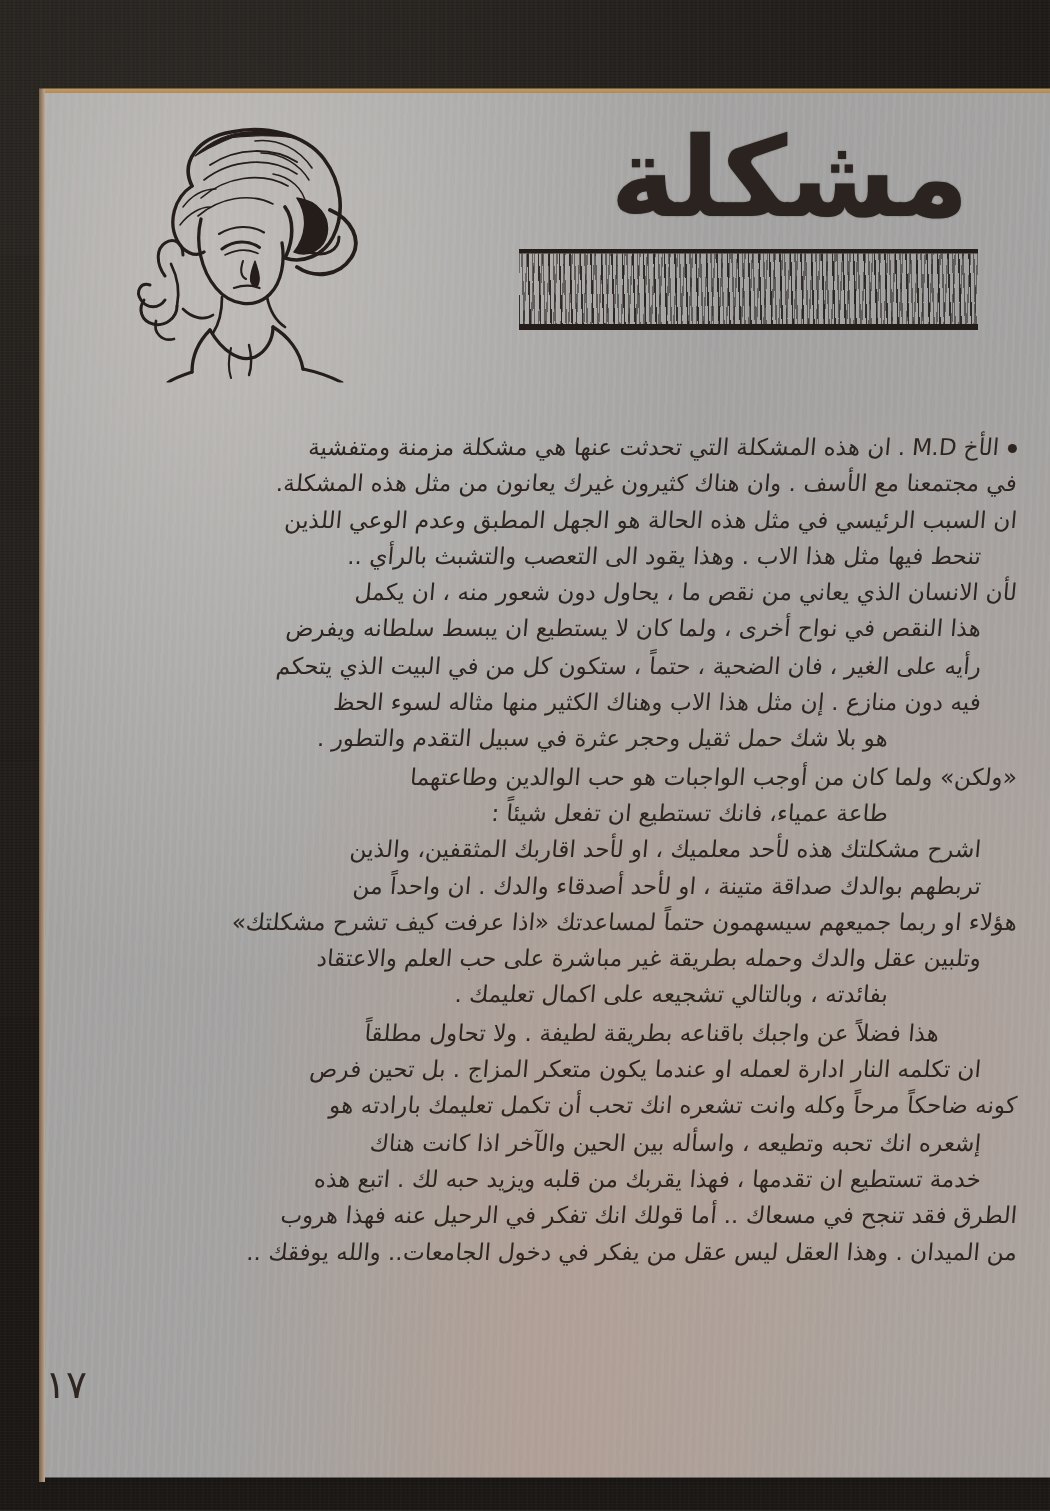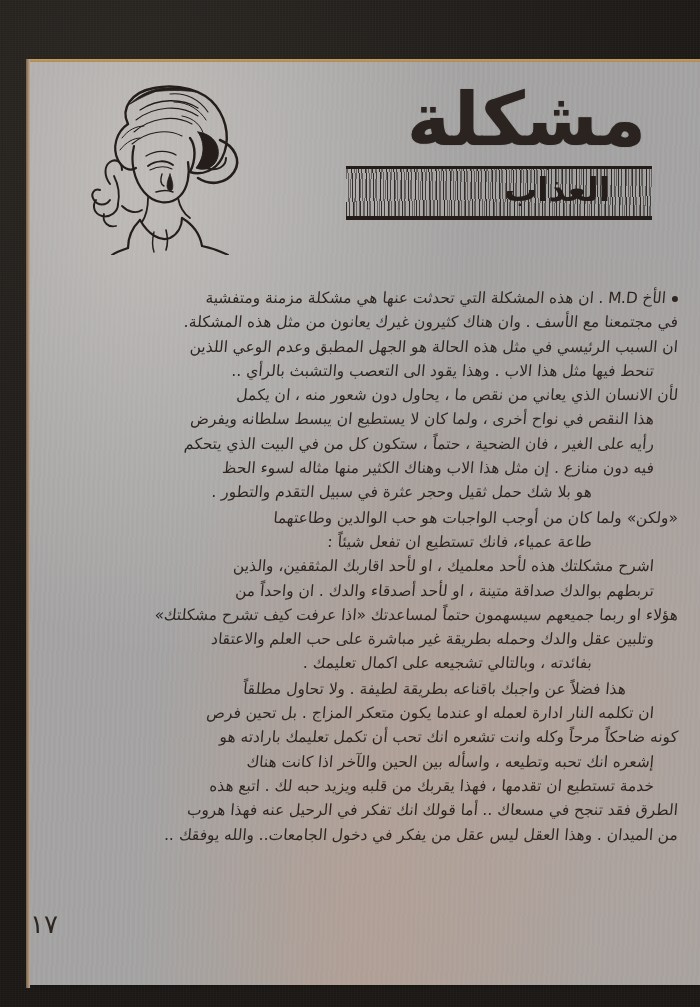--- a/index.html
+++ b/index.html
@@ -190,21 +190,20 @@
 
             <path d="M58 168 C52 170 46 172 42 175" stroke-width="2"></path>
             <path d="M132 166 C142 168 152 172 158 175" stroke-width="2"></path>
           </g>
         </svg>
       </div>
 
       <div id="masthead">
         <div id="masthead-hatch"></div>
         <div class="mh-title-text">مشكلة</div>
-        <div class="mh-sub-text">العذاب</div>
       </div>
     </div>
 
     <div id="body-text">
         <div class="para">
           <span class="line"><span class="bullet-dot"></span>الأخ M.D .  ان هذه المشكلة التي تحدثت عنها هي مشكلة مزمنة ومتفشية</span>
           <span class="line">في مجتمعنا مع الأسف . وان هناك كثيرون غيرك يعانون من مثل هذه المشكلة.</span>
           <span class="line">ان السبب الرئيسي في مثل هذه الحالة هو الجهل المطبق وعدم الوعي اللذين</span>
           <span class="line ind-1">تنحط فيها مثل هذا الاب . وهذا يقود الى التعصب والتشبث بالرأي ..</span>
           <span class="line">لأن الانسان الذي يعاني من نقص ما ، يحاول دون شعور منه ، ان يكمل</span>

